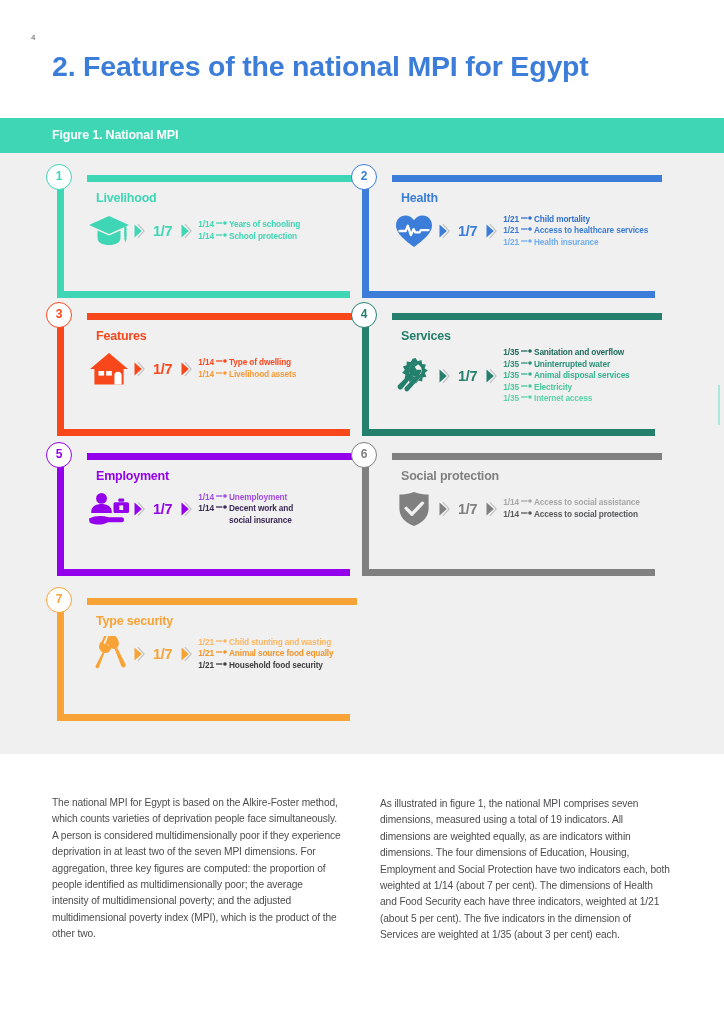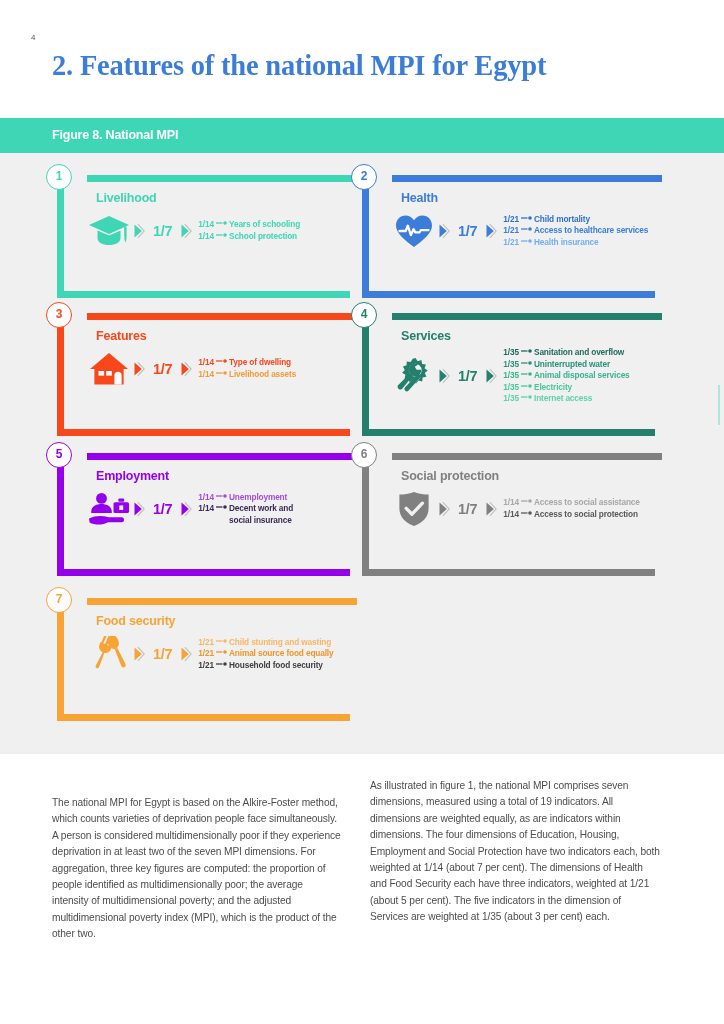--- a/index.html
+++ b/index.html
@@ -28,21 +28,21 @@
     font-size: 8px;
     color: #58595b;
     letter-spacing: 0;
   }
 
   .page-title {
     position: absolute;
     left: 52px;
     top: 49px;
     width: 650px;
-    font-family: Liberation Serif, serif;
+    font-family: Liberation Sans, sans-serif;
     font-weight: bold;
     font-size: 28.5px;
     line-height: 34px;
     color: #3b7dd8;
     letter-spacing: -0.2px;
   }
 
   
   .figure-caption-bar {
     position: absolute;
@@ -201,33 +201,33 @@
   .text-col {
     position: absolute;
     top: 778px;
     width: 290px;
     font-size: 10.2px;
     line-height: 16.4px;
     color: #4d4d4f;
     letter-spacing: -0.1px;
   }
   .text-col.left  { left: 52px; margin-top: 17px; }
-  .text-col.right { left: 370px; }
+  .text-col.right { left: 380px; margin-top: 18px; }
 </style>
 </head>
 <body>
 
 <div class="page">
 
   <div class="page-number">4</div>
 
   <h1 class="page-title">2. Features of the national MPI for Egypt</h1>
 
   <div class="figure-caption-bar"></div>
-  <div class="figure-caption-text">Figure 8. National MPI</div>
+  <div class="figure-caption-text">Figure 1. National MPI</div>
 
   <div class="figure-body"></div>
   <div class="edge-tick"></div>
 
   <div id="cards-layer">
       <div class="card" style="--c: #3ed6b4; left: 57px; top: 175px;">
         <div class="frame-top"></div>
         <div class="frame-left"></div>
         <div class="frame-bottom"></div>
         <div class="badge">1</div>
@@ -564,21 +564,21 @@
               <span class="ind-label">Access to social protection</span>
             </div>
           </div>
         </div>
       </div>
       <div class="card" style="--c: #f7a336; left: 57px; top: 598px;">
         <div class="frame-top"></div>
         <div class="frame-left"></div>
         <div class="frame-bottom"></div>
         <div class="badge">7</div>
-        <div class="card-title">Food security</div>
+        <div class="card-title">Type security</div>
         <div class="card-row">
           <div class="dim-icon">
             <svg width="38" height="36" viewBox="0 0 38 36" fill="currentColor">
               <g transform="rotate(24 19 18)">
                 <rect x="7.2" y="1.5" width="2.3" height="9.8" rx="1"></rect>
                 <rect x="11.4" y="1.5" width="2.3" height="9.8" rx="1"></rect>
                 <rect x="15.6" y="1.5" width="2.3" height="9.8" rx="1"></rect>
                 <path d="M6.4 10.6 h12.3 v2.6 a6.1 6.1 0 0 1 -4.4 5.8 l0.9 15.1 a1.8 1.8 0 0 1 -3.6 0 l0.9 -15.1 a6.1 6.1 0 0 1 -6.1 -5.8 Z"></path>
               </g>
               <g transform="rotate(-24 19 18)">

